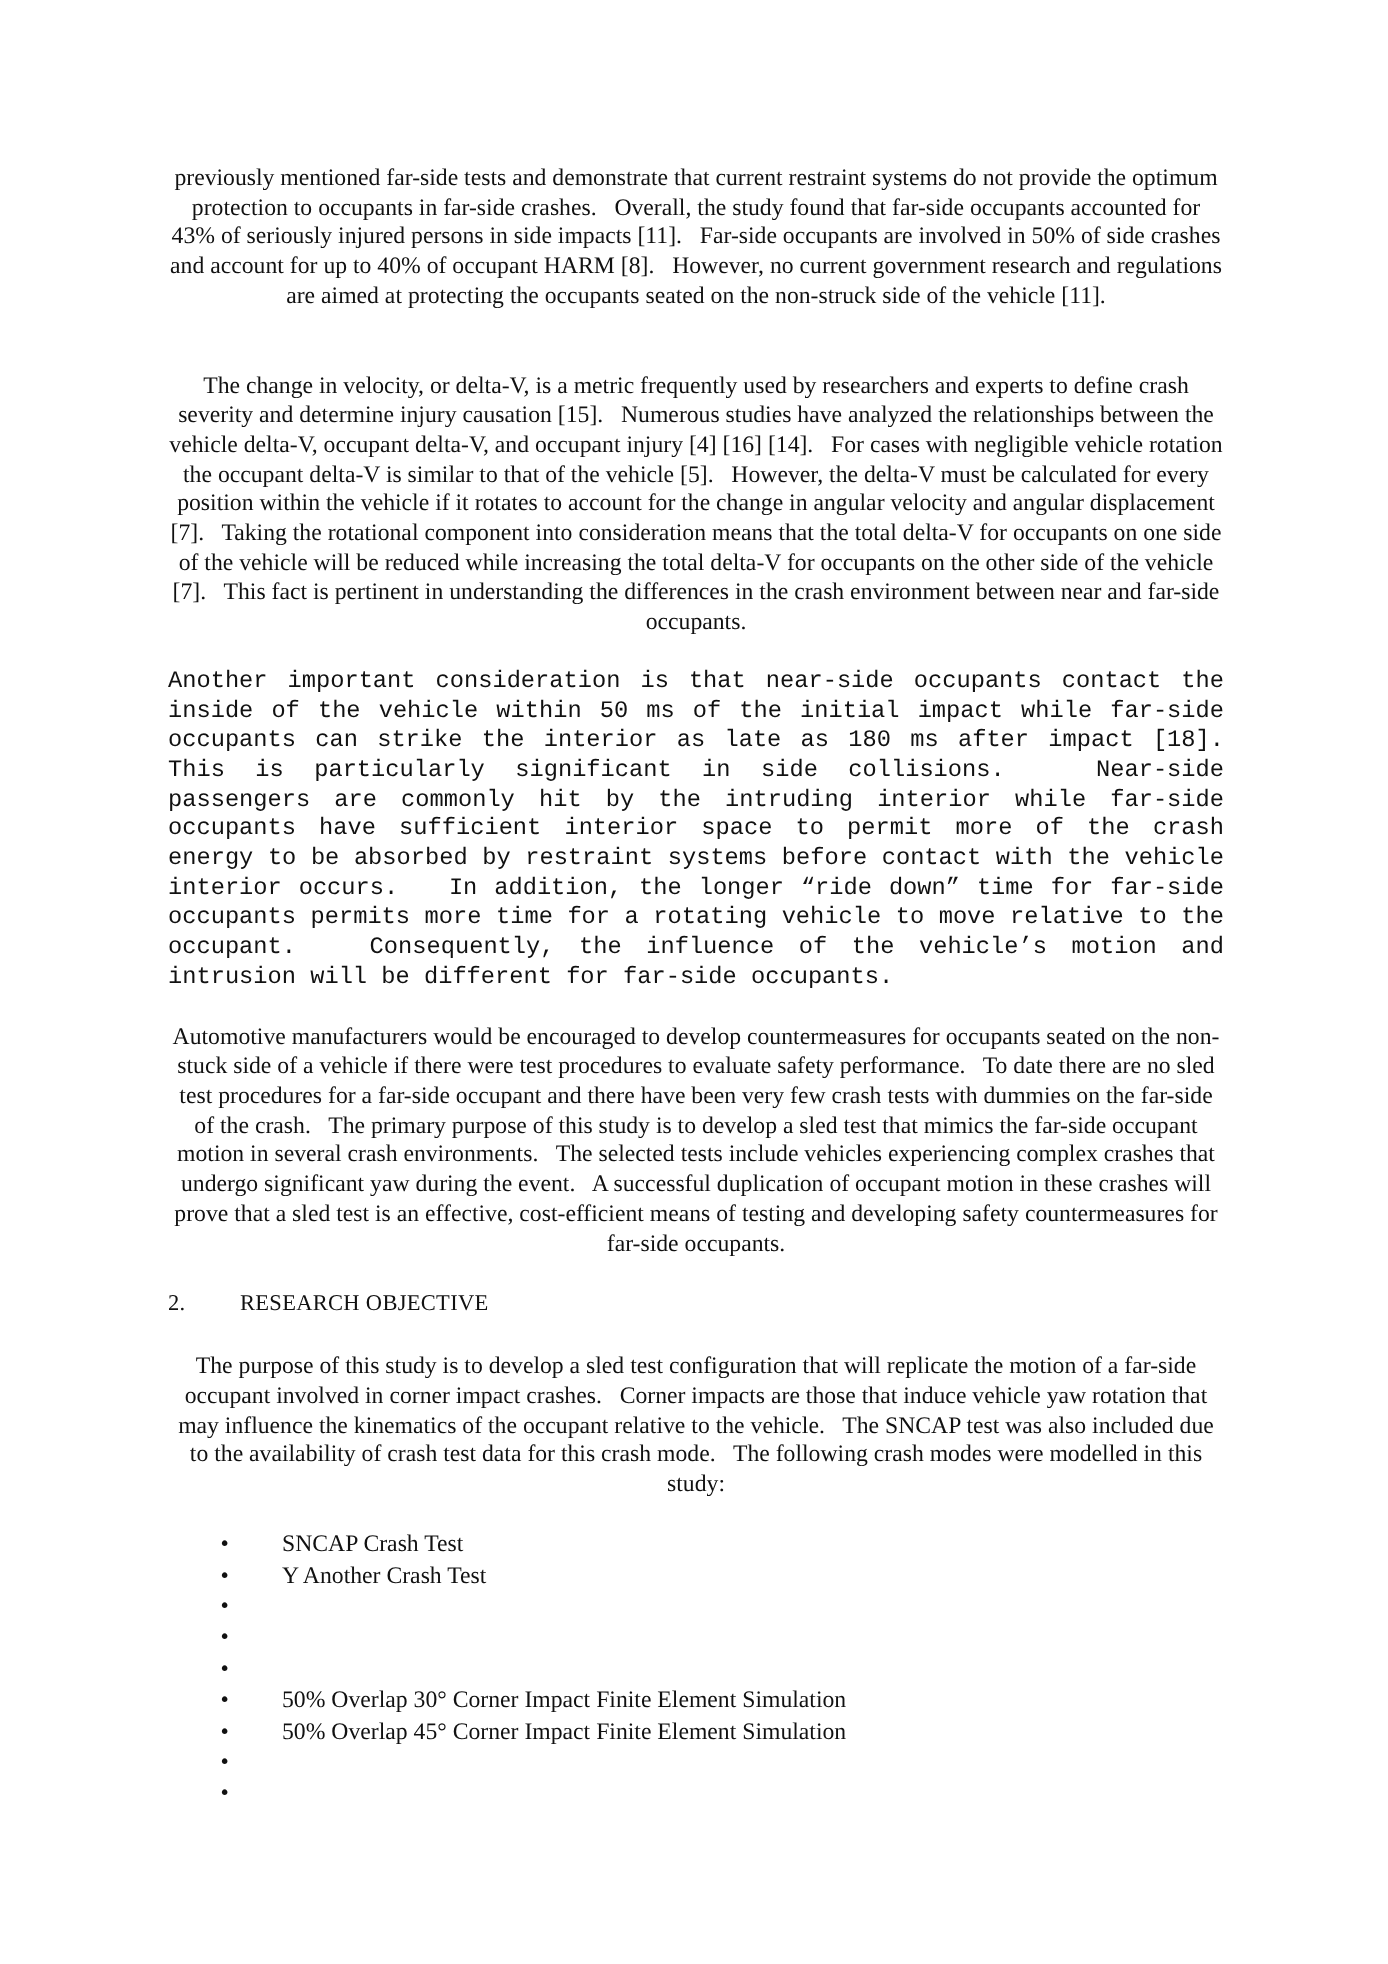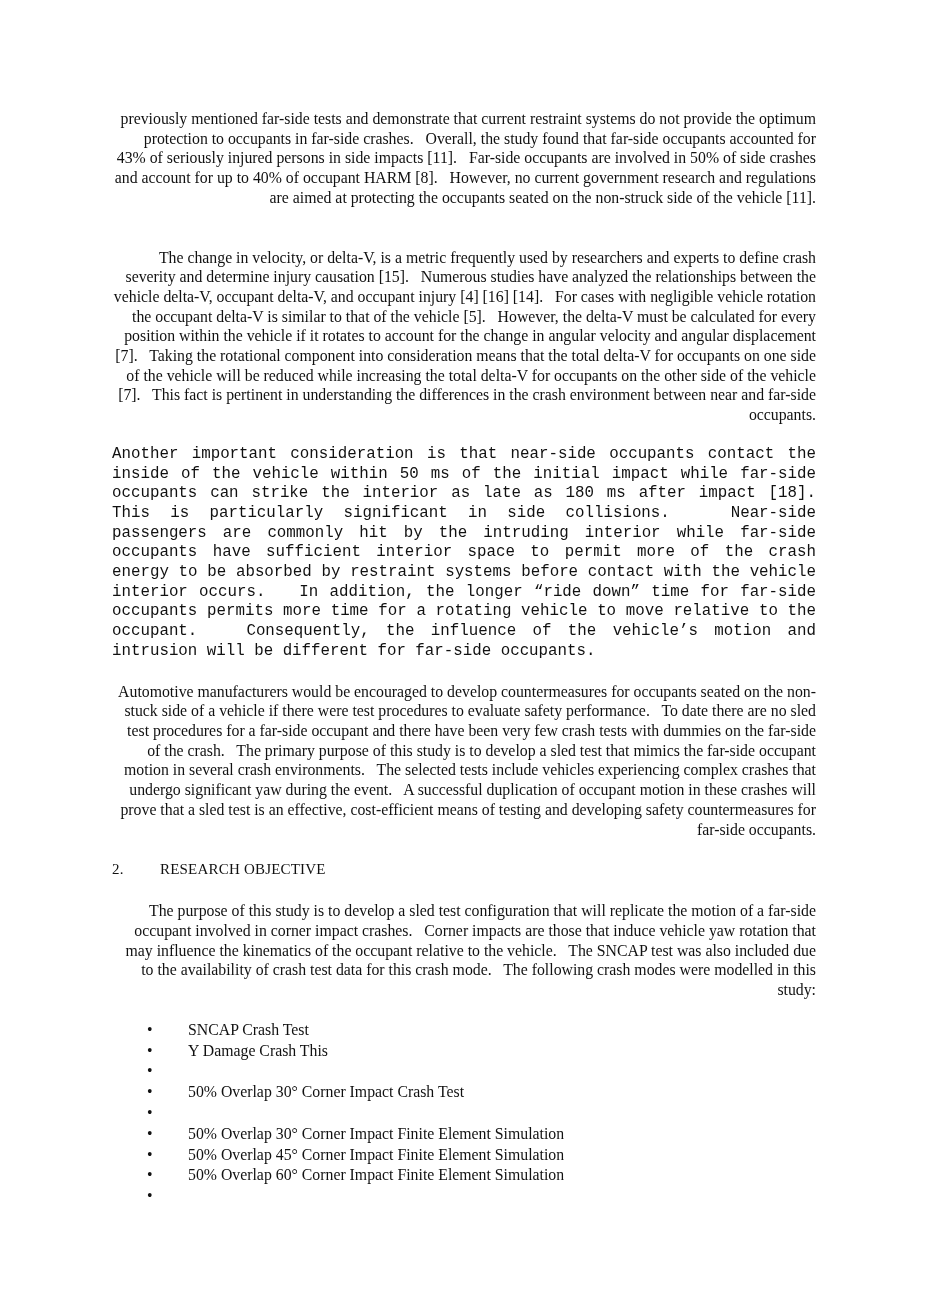--- a/index.html
+++ b/index.html
@@ -19,21 +19,21 @@
   .content {
     position: absolute;
     left: 112px;
     top: 109px;
     width: 704px;
   }
   .para {
     margin: 0 0 20px 0;
     font-size: 15.8px;
     line-height: 19.7px;
-    text-align: right;
+    text-align: center;
     white-space: pre-wrap;
   }
   .para.gap-double {
     margin-bottom: 40px;
   }
   .para.justified {
     text-align: justify;
     font-family: Liberation Mono, monospace;
   }
   .section-heading {
@@ -85,43 +85,41 @@
 
     <p class="para">The purpose of this study is to develop a sled test configuration that will replicate the motion of a far-side occupant involved in corner impact crashes.   Corner impacts are those that induce vehicle yaw rotation that may influence the kinematics of the occupant relative to the vehicle.   The SNCAP test was also included due to the availability of crash test data for this crash mode.   The following crash modes were modelled in this study:</p>
 
     <div class="bullet-list">
       <div class="bullet-row">
         <span class="bullet">•</span>
         <span class="bullet-text">SNCAP Crash Test</span>
       </div>
       <div class="bullet-row">
         <span class="bullet">•</span>
-        <span class="bullet-text">Y Damage Crash This</span>
+        <span class="bullet-text">Y Another Crash Test</span>
       </div>
       <div class="bullet-row">
         <span class="bullet">•</span>
       </div>
       <div class="bullet-row">
         <span class="bullet">•</span>
-        <span class="bullet-text">50% Overlap 30° Corner Impact Crash Test</span>
       </div>
       <div class="bullet-row">
         <span class="bullet">•</span>
       </div>
       <div class="bullet-row">
         <span class="bullet">•</span>
         <span class="bullet-text">50% Overlap 30° Corner Impact Finite Element Simulation</span>
       </div>
       <div class="bullet-row">
         <span class="bullet">•</span>
         <span class="bullet-text">50% Overlap 45° Corner Impact Finite Element Simulation</span>
       </div>
       <div class="bullet-row">
         <span class="bullet">•</span>
-        <span class="bullet-text">50% Overlap 60° Corner Impact Finite Element Simulation</span>
       </div>
       <div class="bullet-row">
         <span class="bullet">•</span>
       </div>
     </div>
 
   </div>
 </div>
 
 </body></html>

